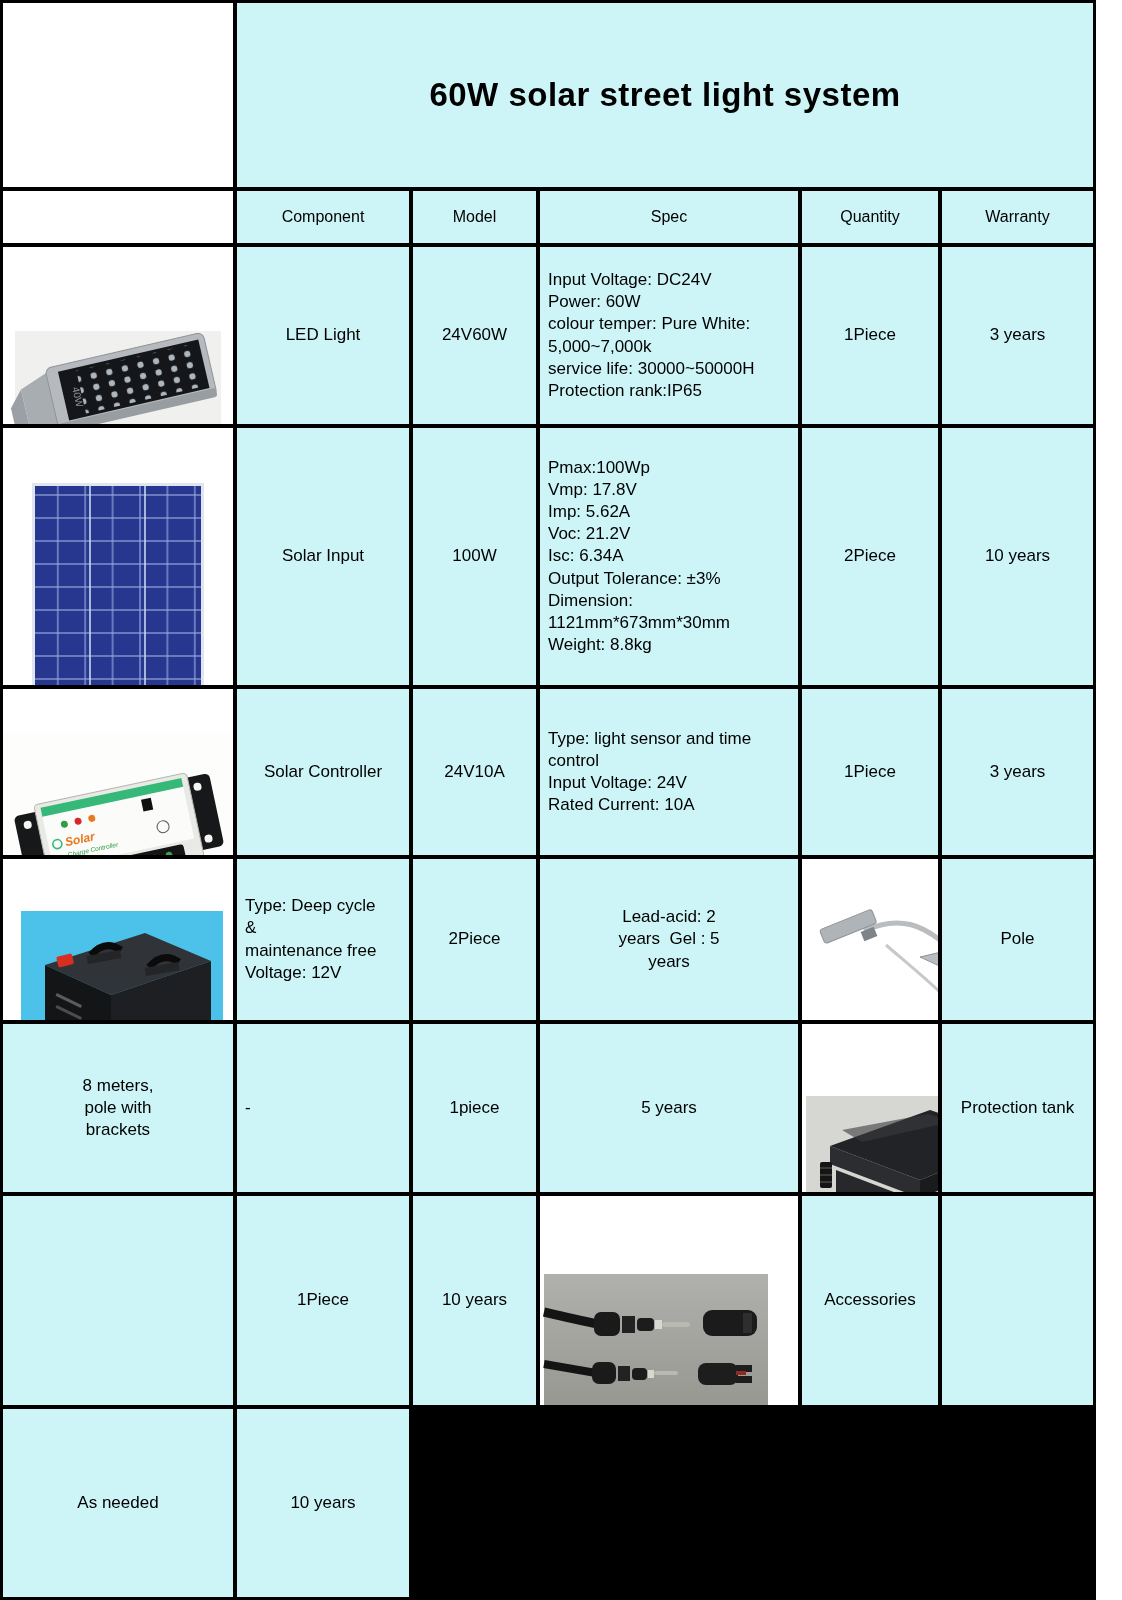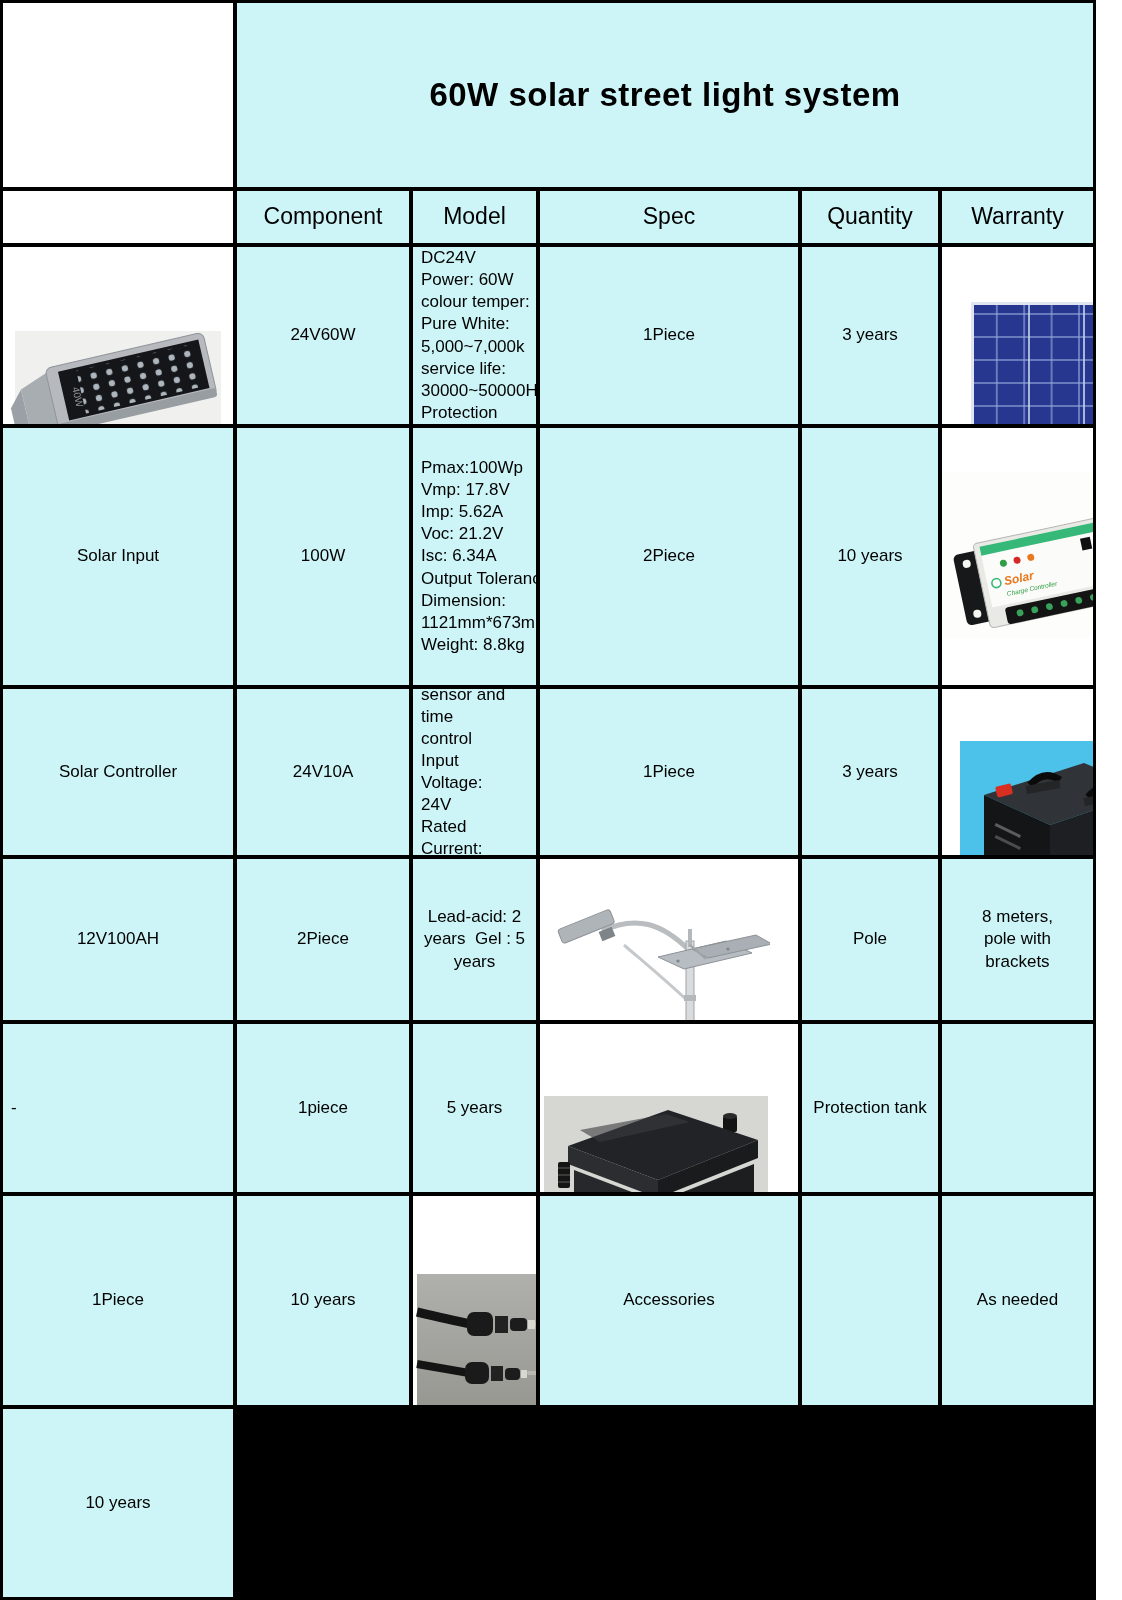--- a/index.html
+++ b/index.html
@@ -13,21 +13,21 @@
     grid-template-rows:184px 52px 177px 257px 166px 161px 168px 209px 188px;
     gap:4px;background:#000;border:3px solid #000;width:max-content;
   }
   .c{
     background:#cdf5f7;display:flex;align-items:center;justify-content:center;
     text-align:center;white-space:pre-wrap;font-size:17px;line-height:1.3;
     overflow:hidden;padding:2px;
   }
   .white{background:#ffffff;}
   .title-cell{grid-column:2/7;font-size:33px;font-weight:bold;letter-spacing:.5px;}
-  .hdr{font-size:23px;text-align:center;}
+  .hdr{font-size:16px;text-align:center;}
   .spec{justify-content:flex-start;text-align:left;padding:6px 20px 6px 8px;}
   .img{background:#ffffff;padding:0;display:block;}
   .img svg{display:block;}
 </style>
 </head>
 <body>
 
 <div class="tbl">
 
   <div class="c white"></div>
@@ -52,20 +52,21 @@
         <polygon points="-112,-4 -98,-20 -98,22 -112,12" fill="#9aa0a5"></polygon>
         <polygon points="-98,-20 -66,-32 -66,32 -98,22" fill="#a8adb2"></polygon>
         <rect x="-70" y="-35" width="162" height="64" rx="6" fill="#b6babe" stroke="#8f9499" stroke-width="1"></rect>
         <rect x="-70" y="22" width="162" height="9" rx="3" fill="#989da2"></rect>
         <rect x="-58" y="-29" width="144" height="50" fill="#14161a"></rect>
         <rect x="-40" y="-26" width="122" height="44" fill="url(#ledp)"></rect>
         <text transform="rotate(90 -48 0)" x="-48" y="0" font-size="10" fill="#8d9297" text-anchor="middle" font-family="Liberation Sans, sans-serif">40W</text>
       </g>
     </svg>
   </div>
+  <div class="c">LED Light</div>
   <div class="c">24V60W</div>
   <div class="c spec">Input Voltage: DC24V
 Power: 60W
 colour temper: Pure White:
 5,000~7,000k
 service life: 30000~50000H
 Protection rank:IP65</div>
   <div class="c">1Piece</div>
   <div class="c">3 years</div>
 
@@ -147,21 +148,23 @@
       <polygon points="108,92 208,58 208,118 108,150" fill="#1d1f22"></polygon>
       <path d="M 88,52 q 14,-16 30,-5" stroke="#0b0b0b" stroke-width="7" fill="none"></path>
       <path d="M 146,64 q 14,-16 30,-5" stroke="#0b0b0b" stroke-width="7" fill="none"></path>
       <rect x="84" y="50" width="34" height="8" fill="#232527" transform="rotate(-10 101 54)"></rect>
       <rect x="142" y="62" width="34" height="8" fill="#232527" transform="rotate(-10 159 66)"></rect>
       <rect x="54" y="52" width="16" height="11" rx="2" fill="#d92f23" transform="rotate(-14 62 57)"></rect>
       <rect x="52" y="96" width="28" height="3" fill="#5a5c5e" transform="rotate(26 66 97)"></rect>
       <rect x="52" y="108" width="28" height="3" fill="#4a4c4e" transform="rotate(26 66 109)"></rect>
     </svg>
   </div>
-  <div class="c">12V100AH</div>
+  <div class="c spec">Type: Deep cycle &amp;
+maintenance free
+Voltage: 12V</div>
   <div class="c">2Piece</div>
   <div class="c">Lead-acid: 2
 years  Gel : 5
 years</div>
 
   <div class="c img">
     <svg width="230" height="168" viewBox="0 0 230 168">
       <rect x="0" y="0" width="230" height="168" fill="#ffffff"></rect>
       <path d="M 150,48 C 122,20 96,12 62,28" stroke="#b9bdc0" stroke-width="5" fill="none"></path>
       <path d="M 150,100 C 120,72 100,56 84,42" stroke="#c6c9cb" stroke-width="3" fill="none"></path>

